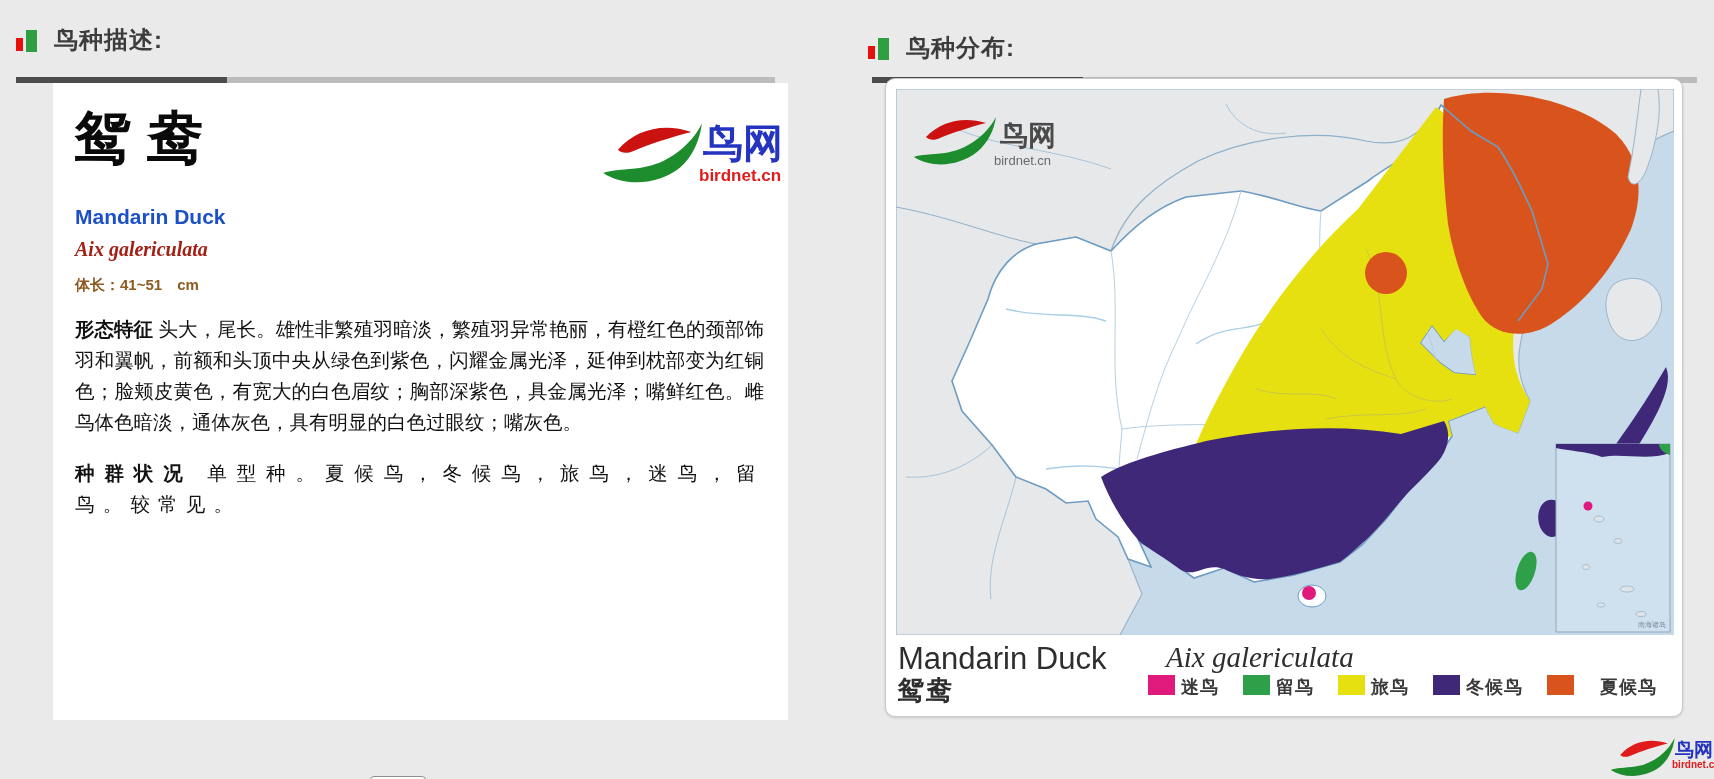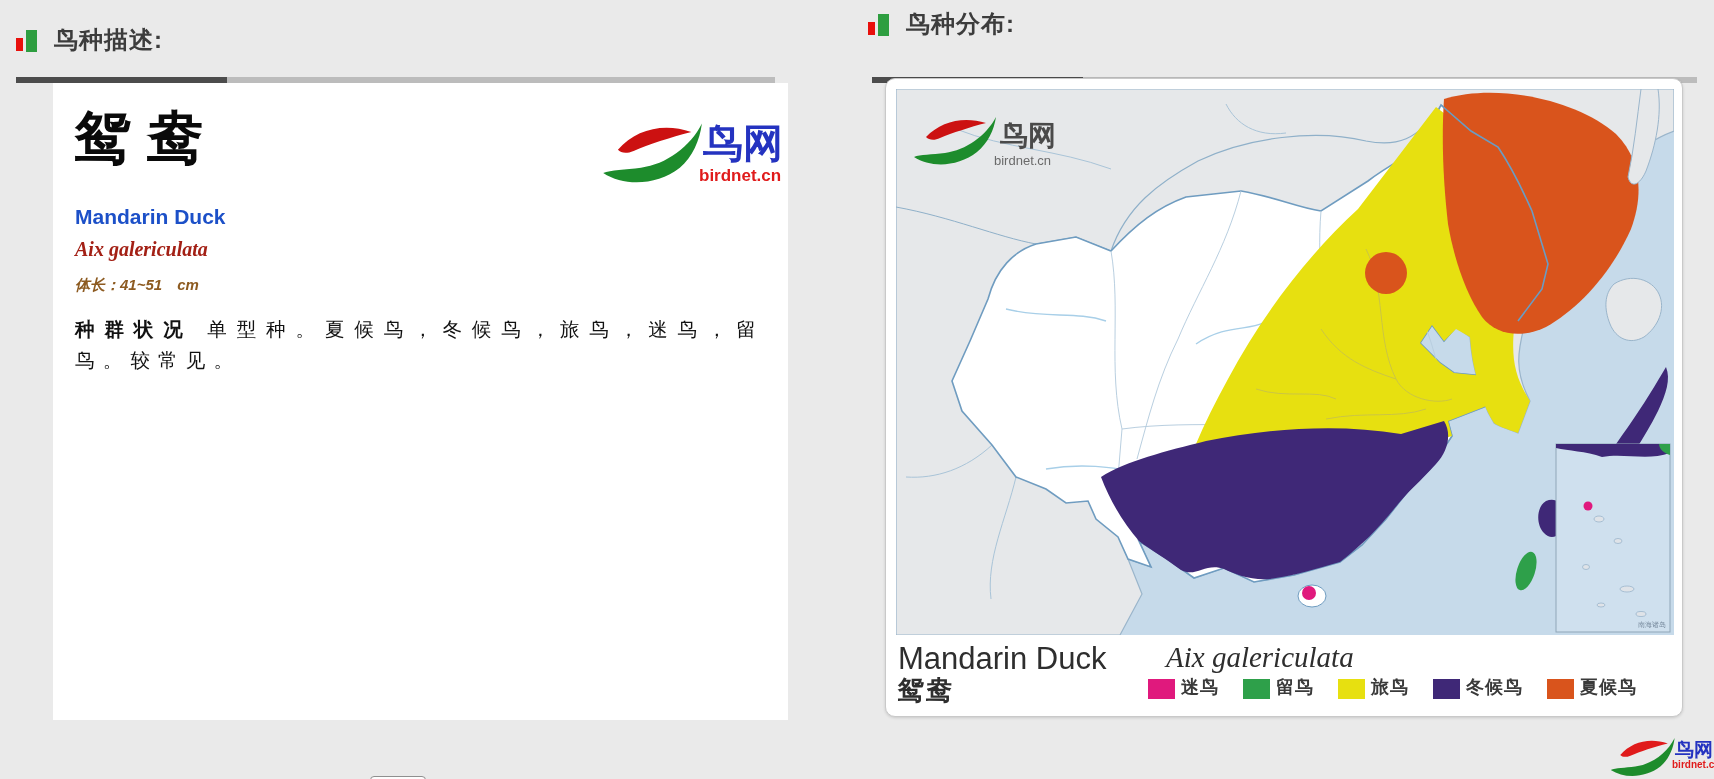--- a/index.html
+++ b/index.html
@@ -16,39 +16,39 @@
   .bars .green{position:absolute;left:10px;bottom:0;width:11px;height:22px;background:#2e9e40;}
   .sec-title{font-size:24px;font-weight:bold;color:#3c3c3c;letter-spacing:1px;line-height:1;}
   .rule{position:absolute;height:6px;background:#bcbcbc;}
   .rule .dark{position:absolute;left:0;top:0;height:100%;width:211px;background:#4c4c4c;}
   
   .panel-left{position:absolute;left:53px;top:83px;width:735px;height:637px;background:#ffffff;}
   .panel-left-inner{position:absolute;left:22px;top:12px;right:24px;}
   .bird-title{font-size:56px;font-weight:bold;color:#0a0a0a;letter-spacing:16px;margin:6px 0 0 0;font-family:"Liberation Sans",sans-serif;}
   .name-en{margin-top:28px;font-size:21px;font-weight:bold;color:#1c50c8;}
   .name-sci{margin-top:9px;font-size:20px;font-style:italic;font-weight:bold;color:#a32015;font-family:"Liberation Serif",serif;}
-  .body-len{margin-top:15px;font-size:15px;font-weight:bold;color:#8d5b21;font-style:italic;}
+  .body-len{margin-top:15px;font-size:15px;font-weight:bold;color:#8d5b21;}
   .para{margin-top:19px;font-size:19.5px;line-height:31px;color:#121212;text-align:justify;}
   .para b{font-weight:bold;}
   .para.spread{letter-spacing:0.42em;font-family:Liberation Serif, serif;}
   
   .logo{position:absolute;}
   .logo .cn{position:absolute;font-weight:bold;line-height:1;}
   .logo .dom{position:absolute;font-weight:bold;line-height:1;}
   
   .panel-right{position:absolute;left:885px;top:78px;width:776px;height:617px;background:#ffffff;
     border:1px solid #c9c9c9;border-radius:10px;padding:10px;box-shadow:0 1px 3px rgba(0,0,0,.15);}
   .map-wrap{position:relative;width:778px;height:546px;}
   .map-caption{position:relative;width:778px;height:82px;}
   .cap-en{position:absolute;left:2px;top:6px;font-size:31px;color:#2e2e2e;letter-spacing:0;}
   .cap-sci{position:absolute;left:270px;top:6px;font-size:29px;font-style:italic;color:#2e2e2e;font-family:"Liberation Serif",serif;}
   .cap-cn{position:absolute;left:2px;top:38px;font-size:26px;font-weight:bold;color:#2e2e2e;letter-spacing:2px;}
   .legend{position:absolute;left:252px;top:40px;display:flex;align-items:center;}
-  .legend-item{display:flex;align-items:flex-end;margin-right:24px;}
-  .legend-item:last-child{margin-right:0;}
+  .legend-item{display:flex;align-items:flex-start;margin-right:24px;}
+  .legend-item:last-child{margin-right:0;gap:20px;}
   .swatch{width:27px;height:20px;margin-right:6px;}
   .legend-label{font-size:18px;color:#3a3a3a;font-weight:bold;letter-spacing:1px;}
   
   .cutoff-btn{position:absolute;left:370px;top:776px;width:54px;height:12px;background:#fdfdfd;
     border:1px solid #8f8f8f;border-radius:4px;}
 </style>
 </head>
 <body>
 
 <div class="sec-header" style="left:16px;top:28px;">
@@ -62,36 +62,37 @@
     <div class="dark"></div>
   </div>
 
 <div class="panel-left">
   <div class="panel-left-inner">
     <h1 class="bird-title">鸳鸯</h1>
     <div class="name-en">Mandarin Duck</div>
     <div class="name-sci">Aix galericulata</div>
     <div class="body-len">体长：41~51　cm</div>
 
+    <p class="para"><b>形态特征</b> <span>头大，尾长。雄性非繁殖羽暗淡，繁殖羽异常艳丽，有橙红色的颈部饰羽和翼帆，前额和头顶中央从绿色到紫色，闪耀金属光泽，延伸到枕部变为红铜色；脸颊皮黄色，有宽大的白色眉纹；胸部深紫色，具金属光泽；嘴鲜红色。雌鸟体色暗淡，通体灰色，具有明显的白色过眼纹；嘴灰色。</span></p>
     <p class="para spread"><b>种群状况</b> <span>单型种。夏候鸟，冬候鸟，旅鸟，迷鸟，留鸟。较常见。</span></p>
   </div>
 
   <div class="logo" style="left:546px;top:28px;width:220px;height:105px;">
     <svg width="105" height="80" viewBox="0 0 100 70" style="position:absolute;left:0;top:2px;">
       <path d="M18,32 C35,12 62,6 88,15 C68,20 47,27 33,33 C26,36 21,35 18,32 Z" fill="#cc1111"></path>
       <path d="M4,54 C24,67 55,66 77,49 C89,39 96,23 98,7 C87,29 64,46 40,49 C25,51 11,51 4,54 Z" fill="#1d8c2c"></path>
     </svg>
     <div class="cn" style="left:104px;top:12px;font-size:40px;color:#2433c0;">鸟网</div>
     <div class="dom" style="left:100px;top:56px;font-size:17px;color:#e01b1b;">birdnet.cn</div>
   </div>
 </div>
 
 <div class="cutoff-btn"></div>
 
-<div class="sec-header" style="left:868px;top:12px;">
+<div class="sec-header" style="left:868px;top:36px;">
   <div class="bars">
       <div class="red"></div>
       <div class="green"></div>
     </div>
   <div class="sec-title">鸟种分布:</div>
 </div>
 <div class="rule" style="left:872px;top:77px;width:825px;">
     <div class="dark"></div>
   </div>
 

